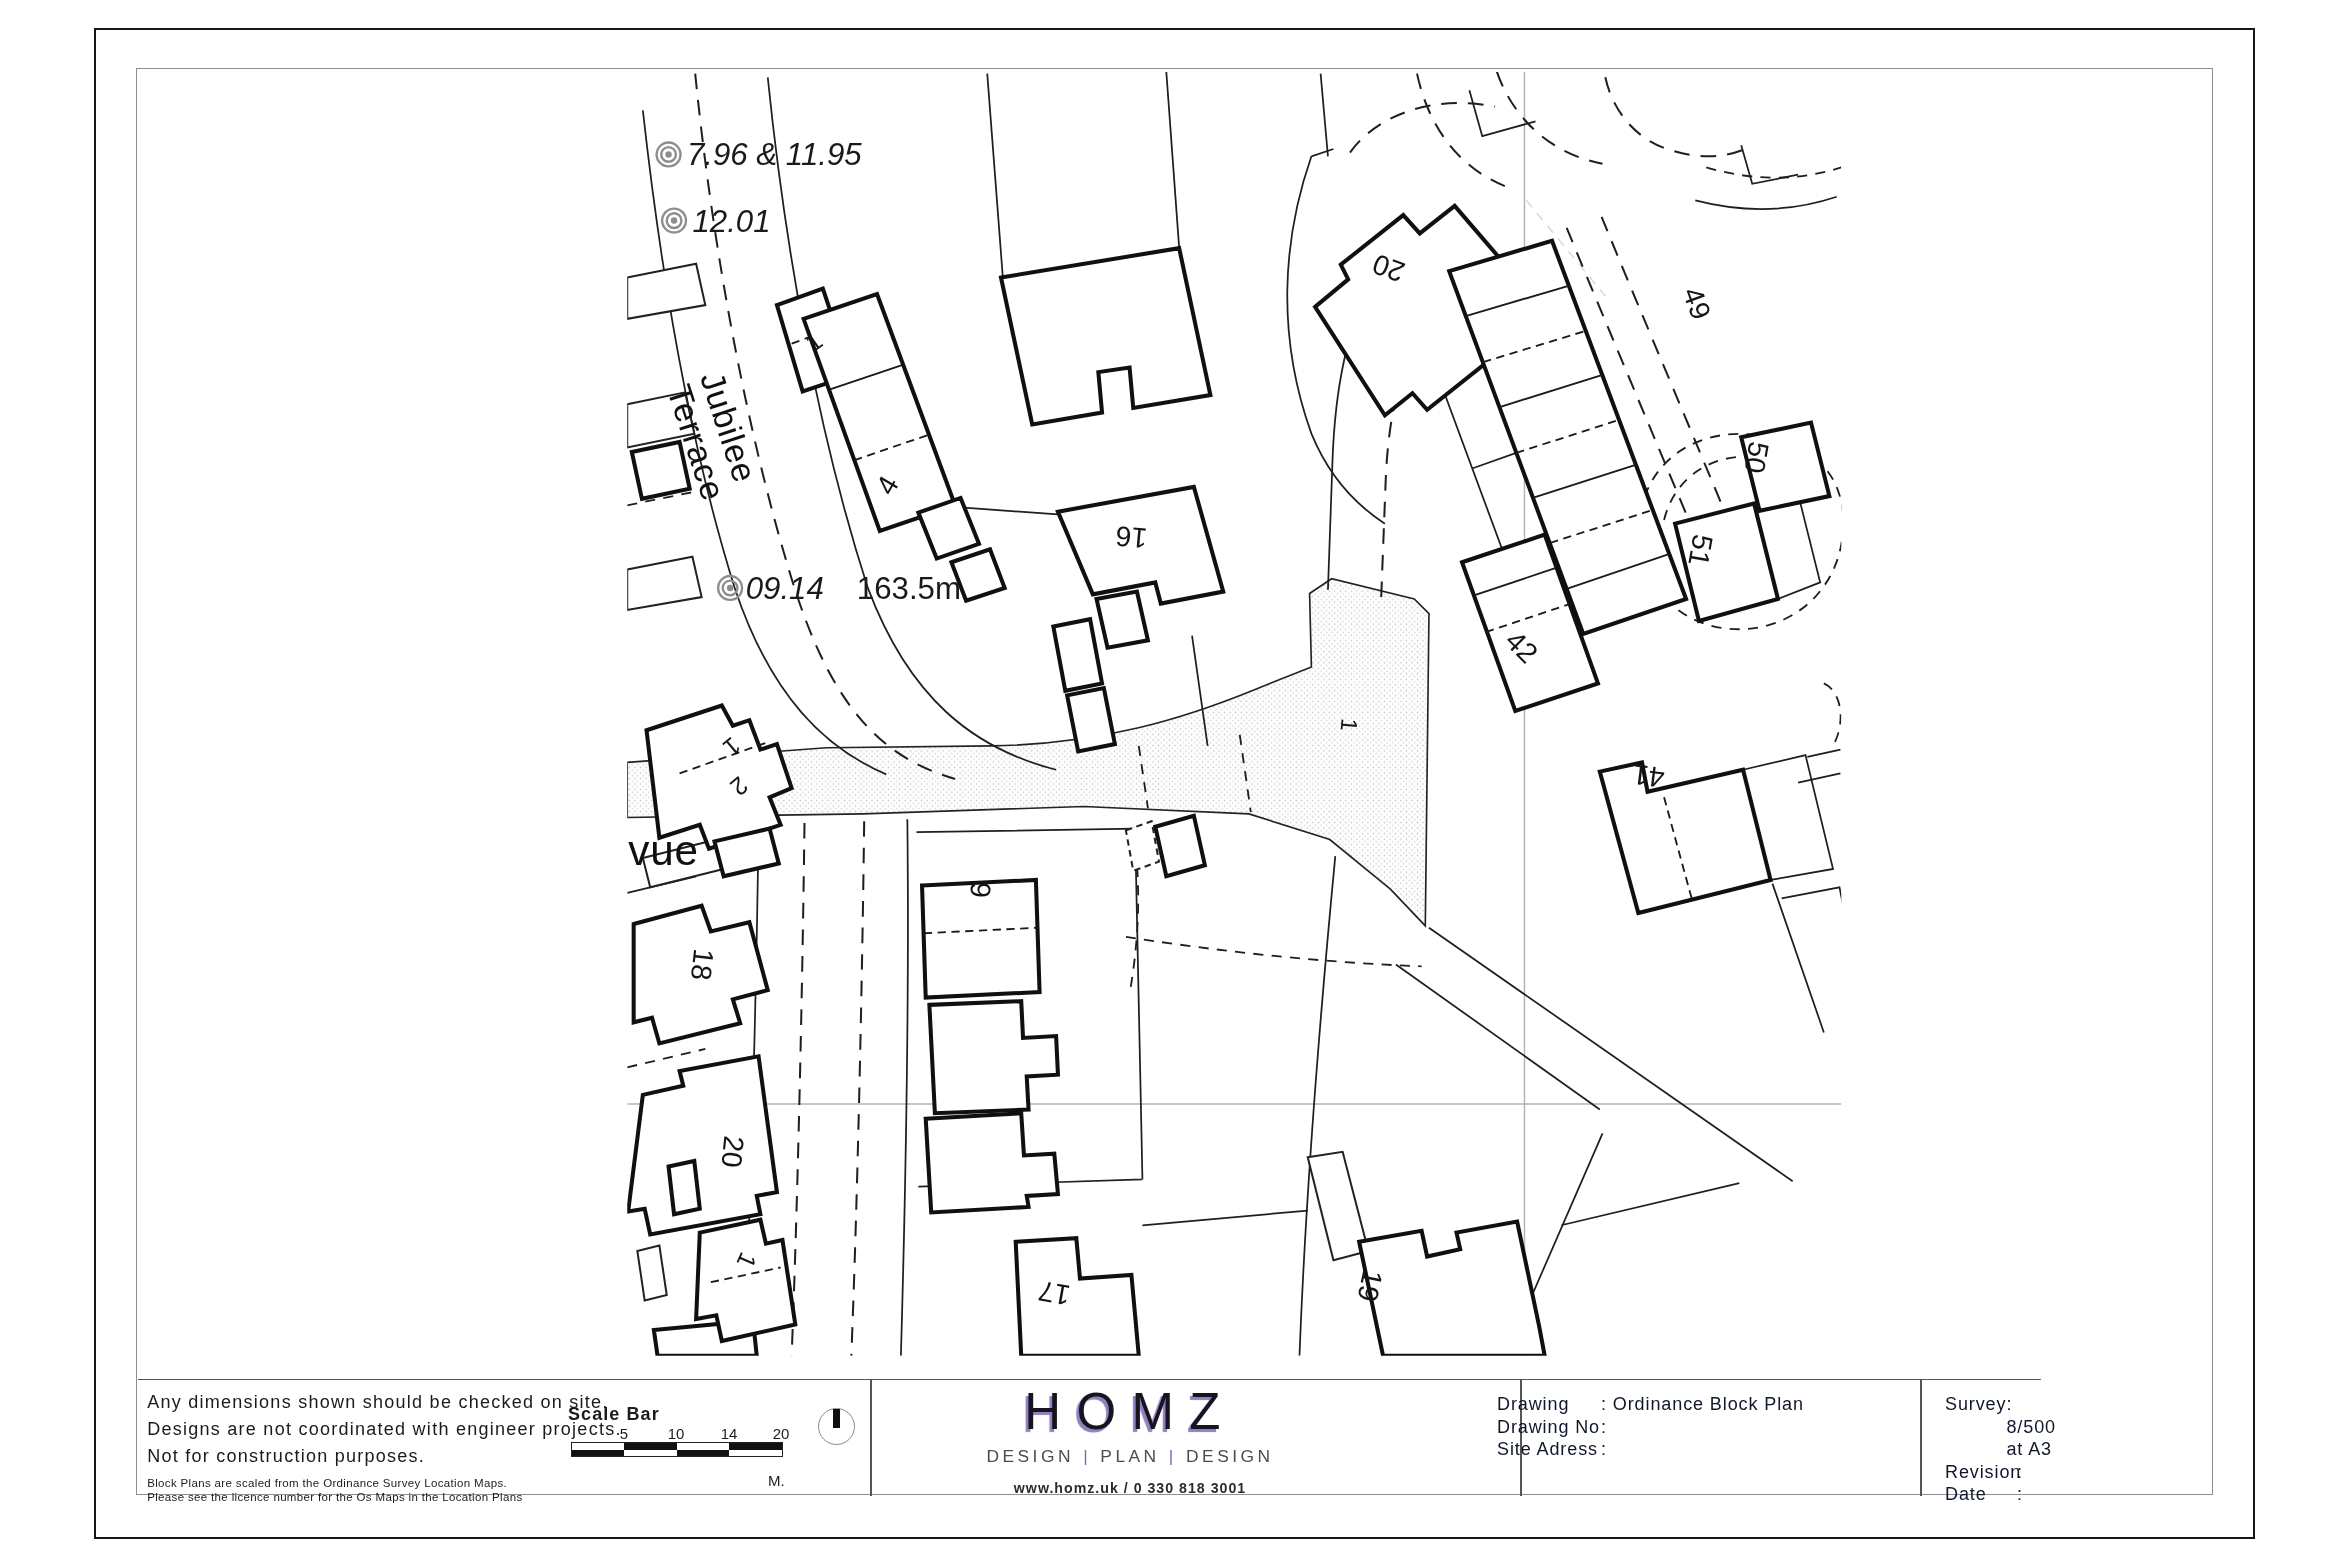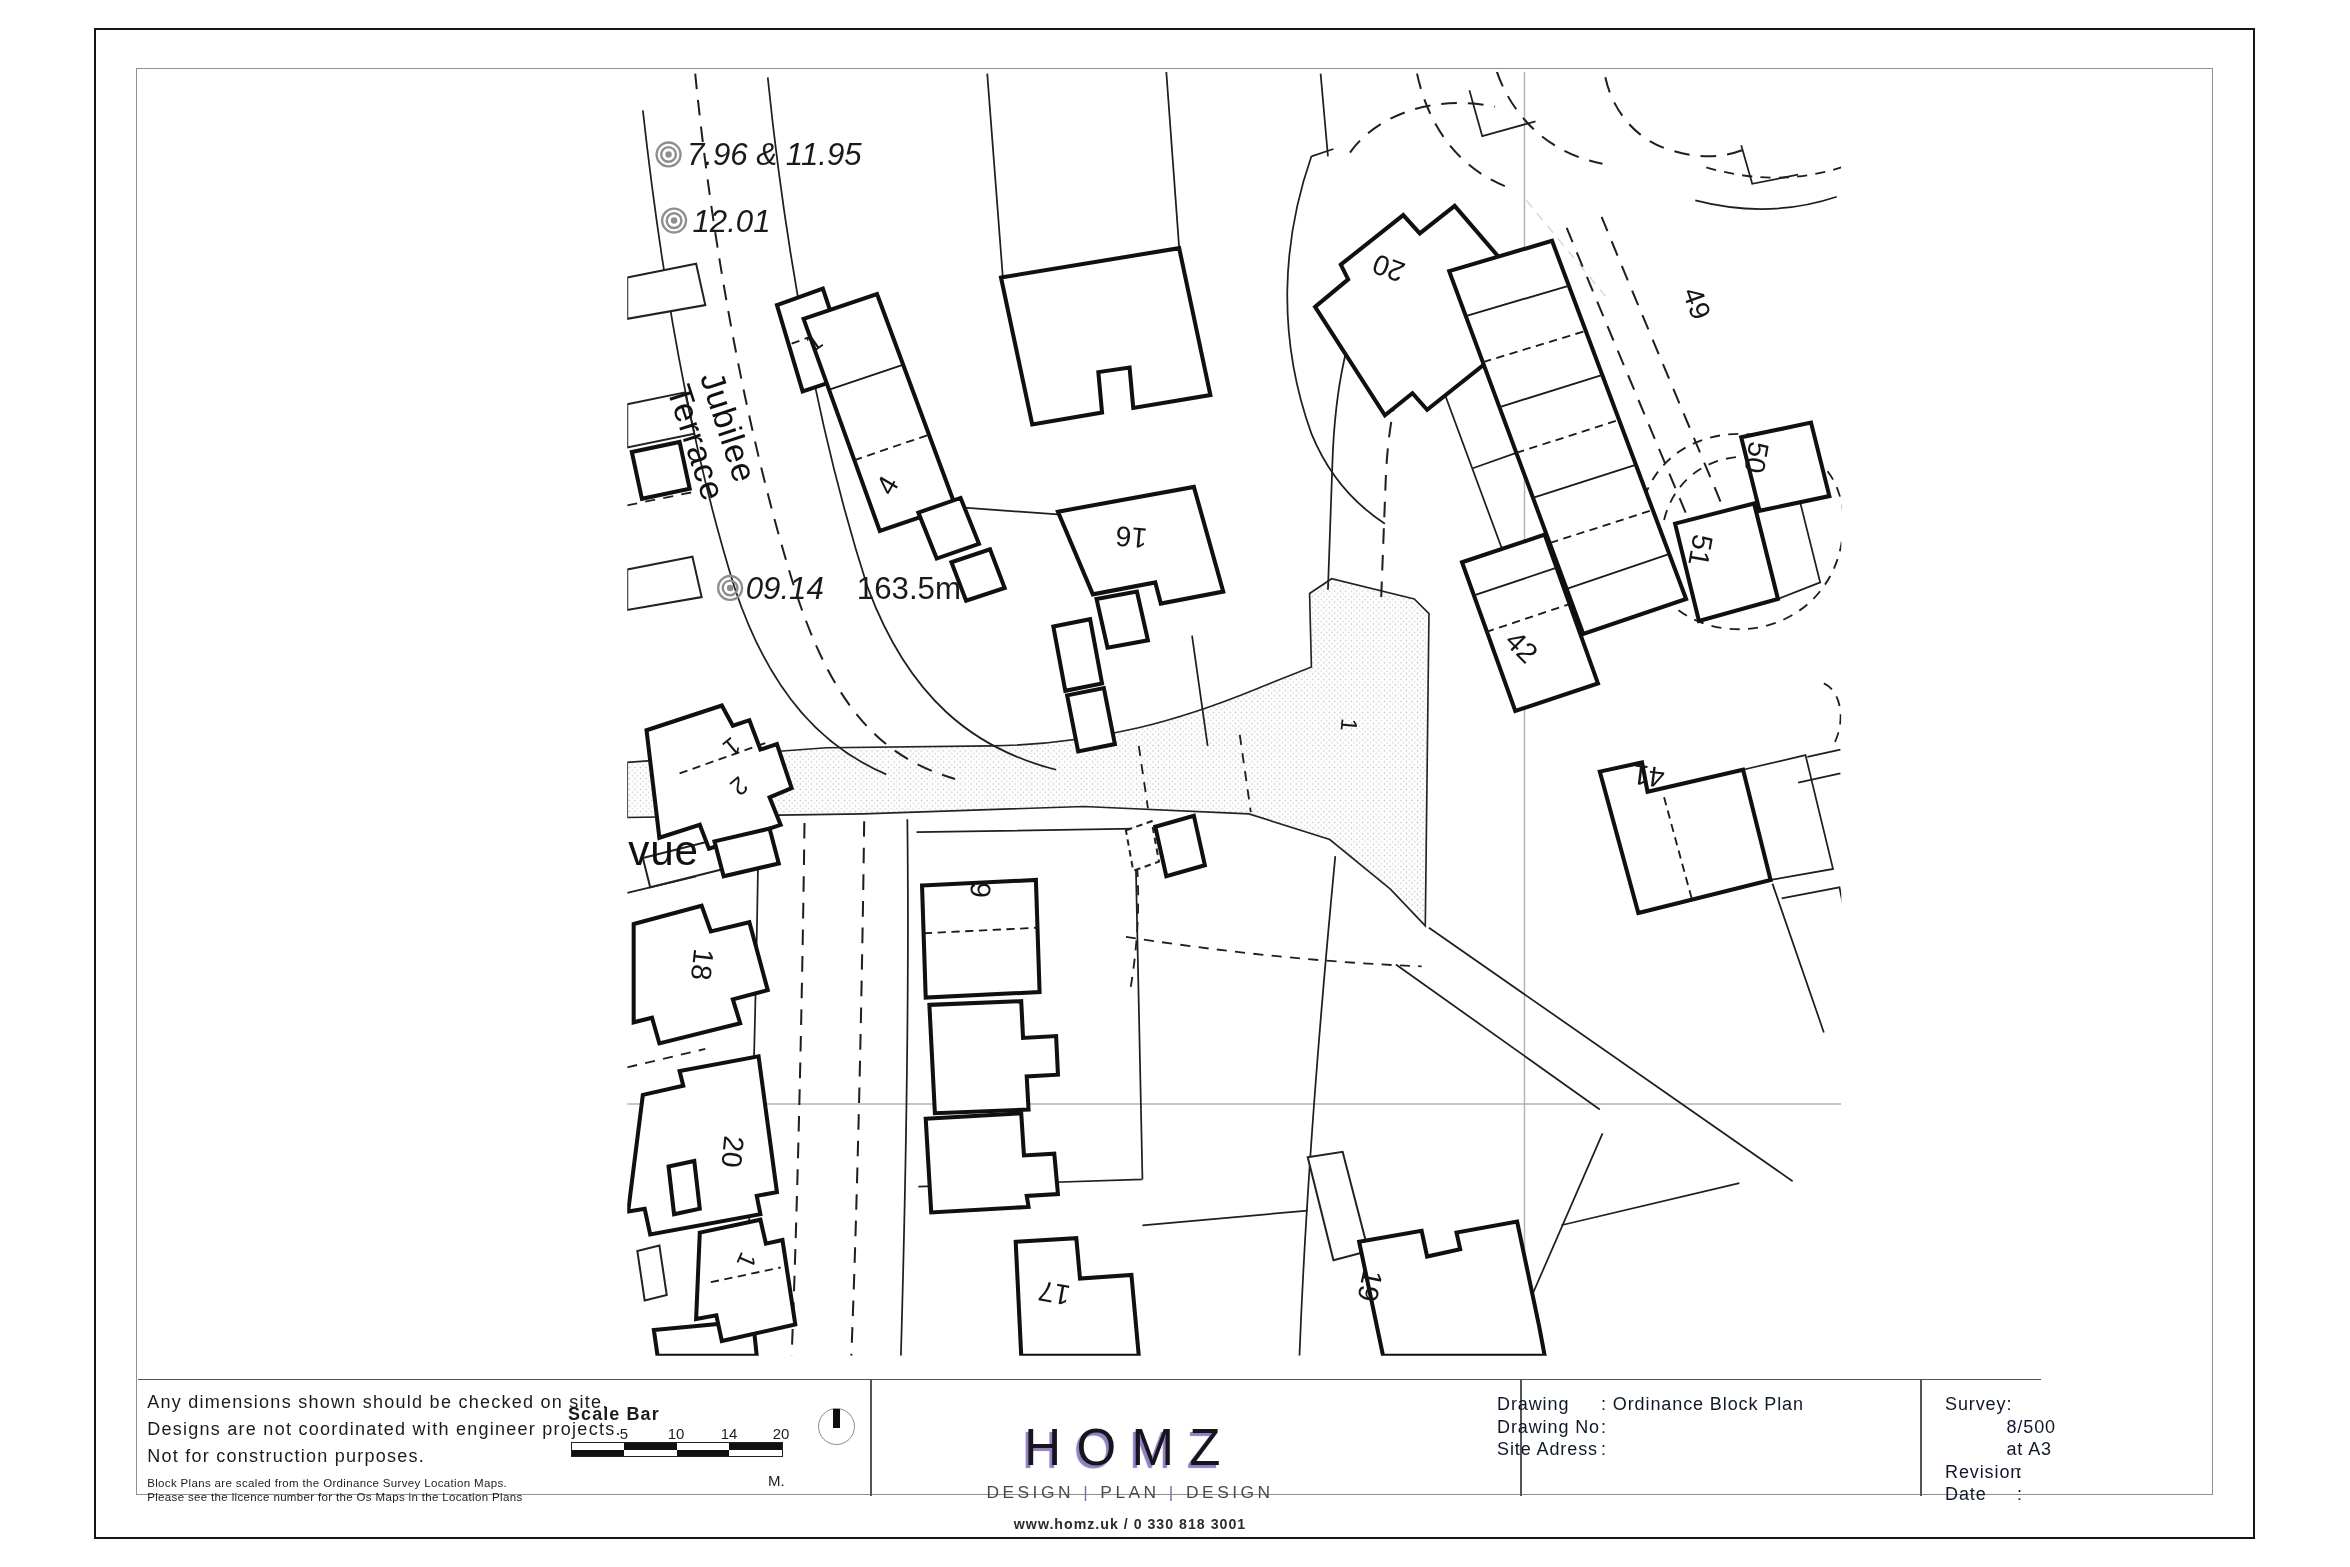--- a/index.html
+++ b/index.html
@@ -35,21 +35,21 @@
   .tb-scalebar{position:absolute;left:430px;top:24px;width:230px;}
   .sb-label{font-size:18px;letter-spacing:0.06em;font-weight:bold;}
   .sb-ticks{position:relative;height:18.4px;font-size:15px;}
   .sb-ticks span{position:absolute;transform:translateX(-50%);}
   .sb-bar{position:relative;width:210px;height:13px;margin-left:3.7px;outline:0.9px solid #222;}
   .sb-row{position:absolute;left:0;width:210px;height:6.4px;display:flex;}
   .sb-row div{width:53px;height:6.4px;}
   .sb-unit{font-size:15px;position:absolute;left:200px;top:68px;}
   .north{position:absolute;left:680px;top:27.5px;width:35px;height:35px;border:1.8px solid #8a8a8a;border-radius:50%;}
   .north .bar{position:absolute;left:13.8px;top:0.9px;width:7.3px;height:18.4px;background:#0e0e0e;}
-  .tb-logo{position:absolute;left:781px;top:1.8px;width:422px;text-align:center;margin-top:36px;}
+  .tb-logo{position:absolute;left:781px;top:1.8px;width:422px;text-align:center;}
   .logo-name{font-size:51px;letter-spacing:0.30em;color:#17131f;text-shadow:-2.8px 2.8px 0.9px rgba(124,106,180,0.85);}
   .logo-tag{font-size:17.4px;letter-spacing:0.20em;color:#4c4c4c;margin-top:5.5px;}
   .logo-tag .pipe{color:#7c6ab4;padding:0 9.2px;}
   .logo-contact{font-size:14.2px;font-weight:bold;letter-spacing:0.07em;color:#2c2c2c;margin-top:13px;}
   .tb-fields{position:absolute;top:13px;}
   .tb-fields .row{display:flex;font-size:18px;line-height:22.5px;letter-spacing:0.05em;color:#0f172a;}
   .fld-drawing{left:1359px;}
   .fld-drawing .lbl{width:104px;}
   .fld-sheet{left:1807px;}
   .fld-sheet .lbl{width:72px;}

